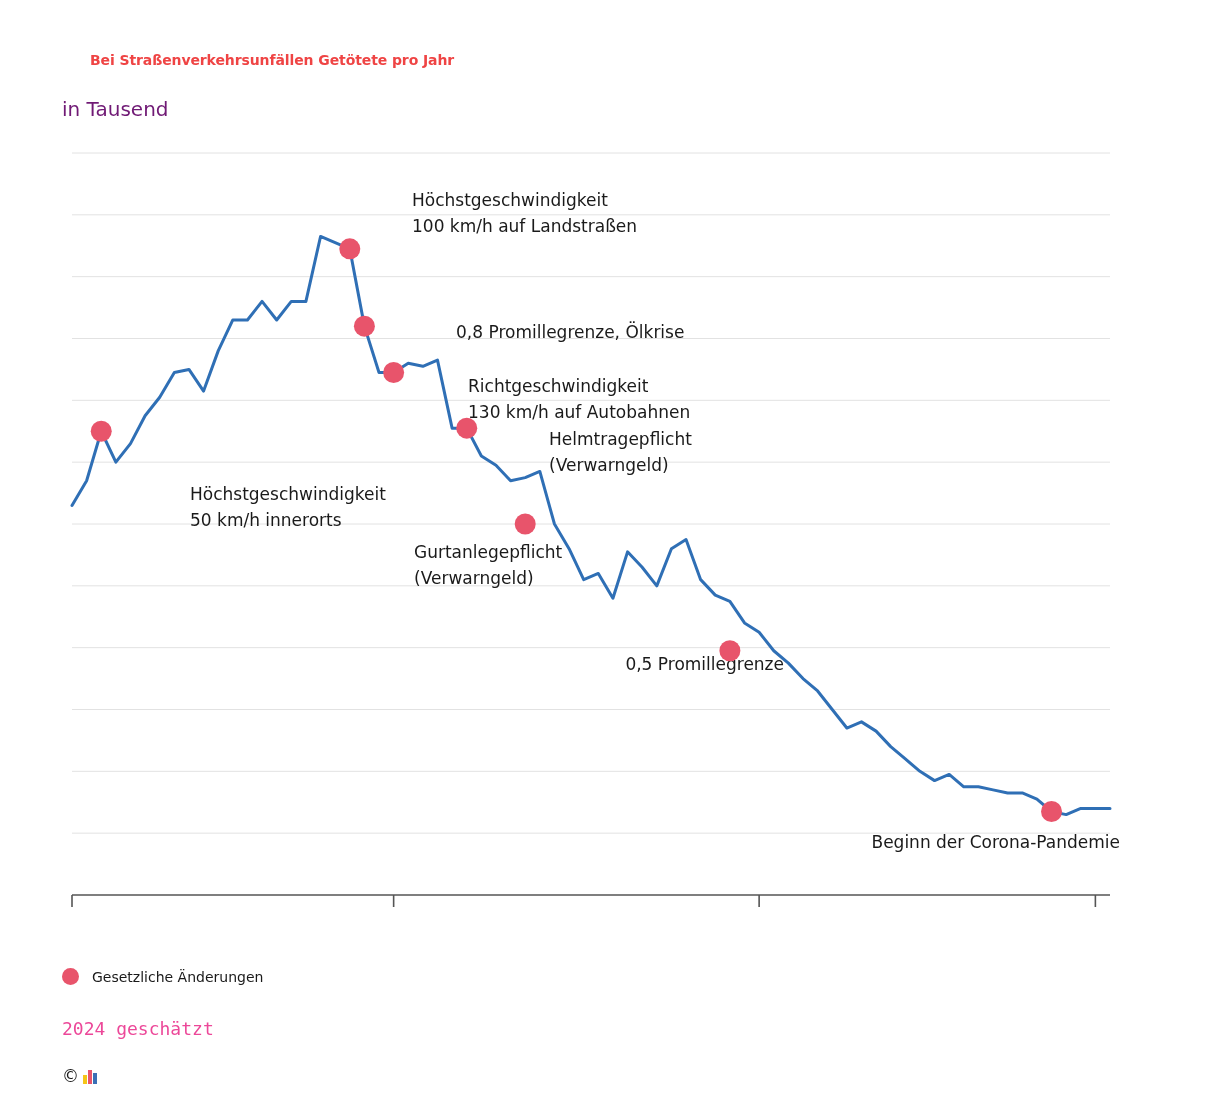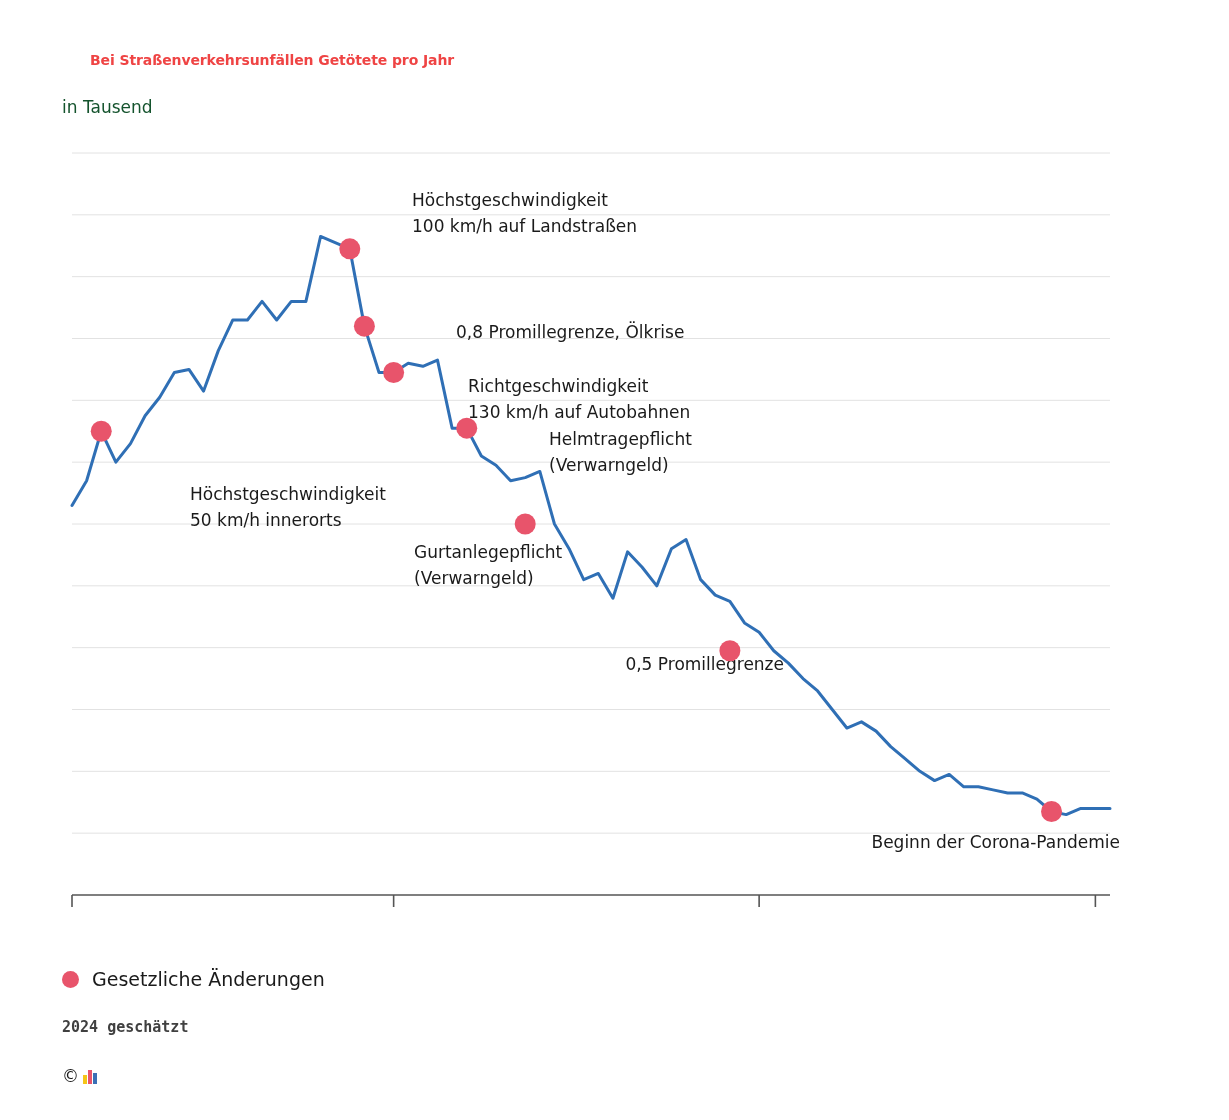--- a/index.html
+++ b/index.html
@@ -28,57 +28,56 @@
     font-size: 14px;
     font-weight: bold;
     letter-spacing: -0.1px;
     color: #ef4444;
     margin-left: 28px;
   }
   .chart-subtitle {
     position: absolute;
     left: 62px;
     top: 97px;
-    font-size: 17px;
-    color: #14532d;
+    font-size: 20px;
+    color: #701a75;
   }
   .plot-area {
     position: absolute;
     left: 62px;
     top: 140px;
     width: 1060px;
     height: 770px;
   }
   svg.chart-svg {
     display: block;
   }
   .legend {
     position: absolute;
     left: 62px;
     top: 968px;
     display: flex;
     align-items: center;
     gap: 13px;
-    font-size: 19px;
+    font-size: 14px;
   }
   .legend-dot {
     width: 17px;
     height: 17px;
     border-radius: 50%;
     background: #e8546b;
     display: inline-block;
   }
   .footnote {
     position: absolute;
     left: 62px;
     top: 1018px;
-    font-size: 15px;
+    font-size: 18px;
     font-family: "DejaVu Sans Mono", monospace;
-    color: #404040;
-    font-weight: bold;
+    color: #ec4899;
   }
   .source-row {
     position: absolute;
     left: 62px;
     top: 1068px;
     display: flex;
     align-items: center;
     gap: 4px;
     font-size: 17px;
     color: #1a1a1a;

